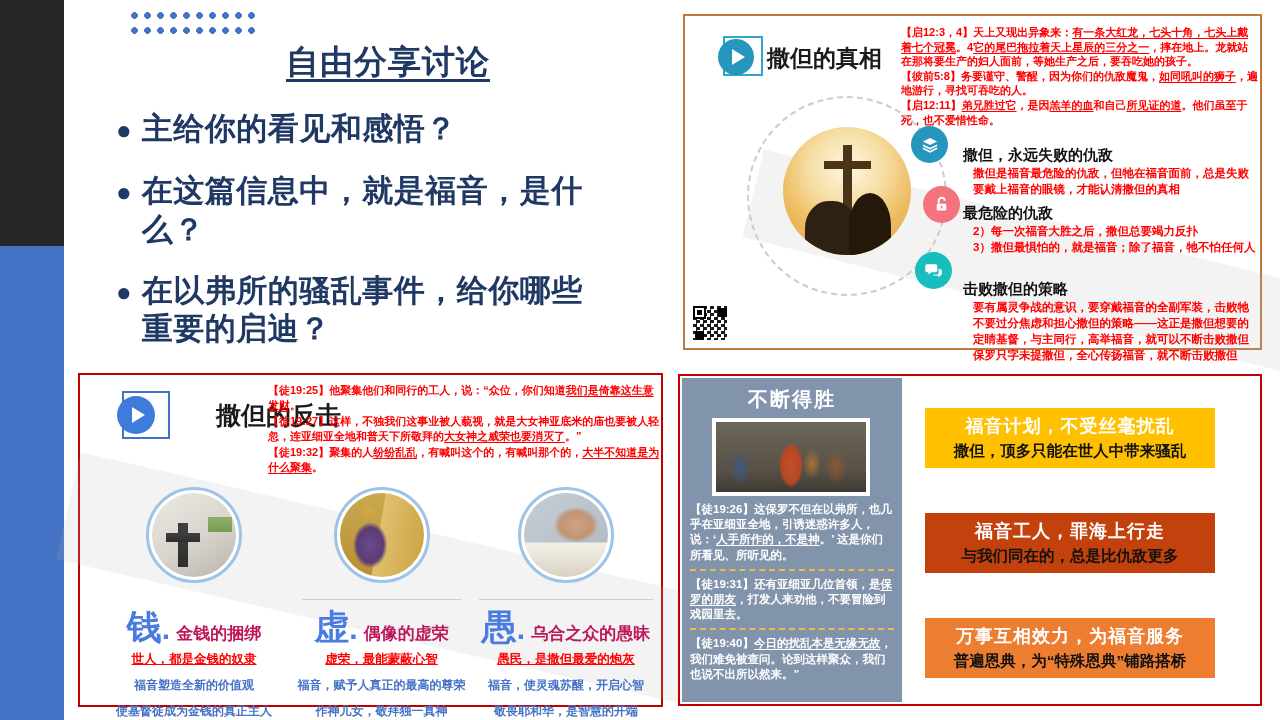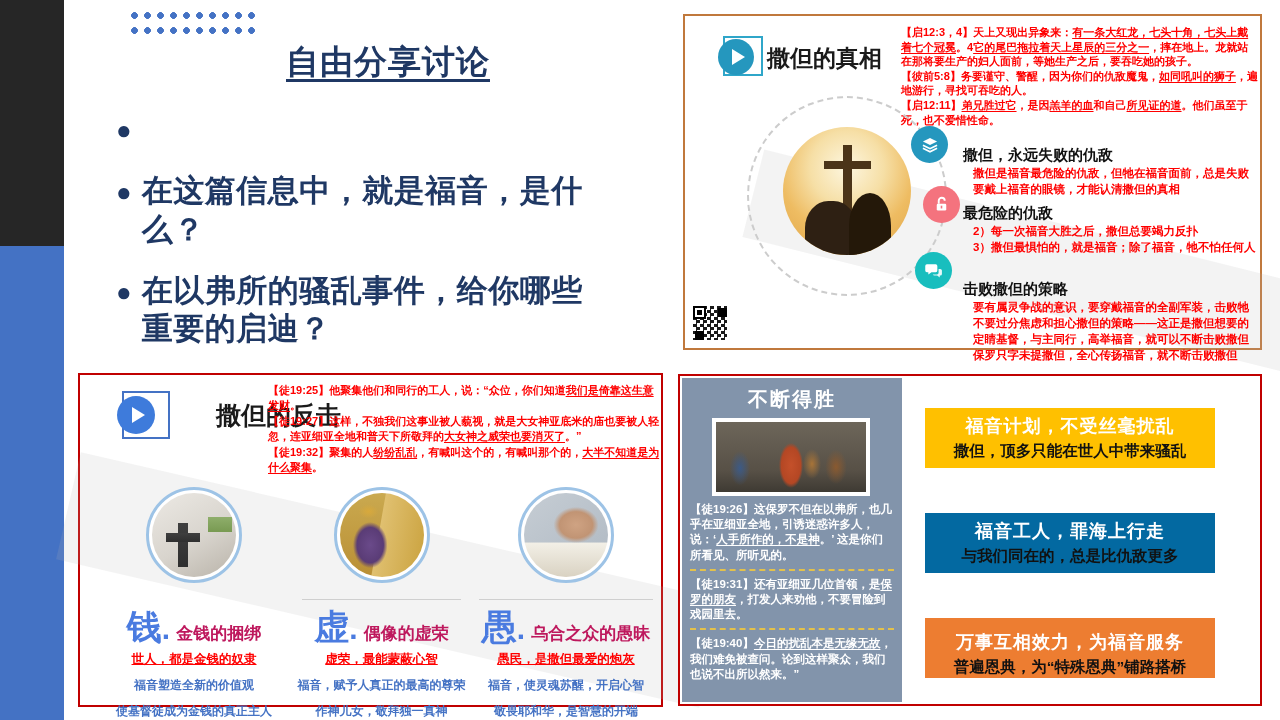--- a/index.html
+++ b/index.html
@@ -118,20 +118,21 @@
 <div class="slide">
 
   <div class="side-dark"></div>
   <div class="side-blue"></div>
   <div class="deco-dots"></div>
 
   <div class="main-title">自由分享讨论</div>
   <div class="bullets" id="bullets">
       <div class="bullet">
         <span class="bdot">●</span>
+        <span class="btext">主给你的看见和感悟？</span>
       </div>
       <div class="bullet">
         <span class="bdot">●</span>
         <span class="btext">在这篇信息中，就是福音，是什么？</span>
       </div>
       <div class="bullet">
         <span class="bdot">●</span>
         <span class="btext">在以弗所的骚乱事件，给你哪些重要的启迪？</span>
       </div>
     </div>
@@ -258,24 +259,24 @@
           <p><span>【徒19:31】还有亚细亚几位首领，是</span><u>保罗的朋友</u><span>，打发人来劝他，不要冒险到戏园里去。</span></p>
           <hr class="v-div">
           <p><span>【徒19:40】</span><u>今日的扰乱本是无缘无故</u><span>，我们难免被查问。论到这样聚众，我们也说不出所以然来。”</span></p>
         </div>
     </div>
     <div class="banners" id="victory-banners">
         <div class="banner" style="background: rgb(255, 192, 0);">
           <div class="b1">福音计划，不受丝毫扰乱</div>
           <div class="b2">撒但，顶多只能在世人中带来骚乱</div>
         </div>
-        <div class="banner" style="background: #0369a1;">
+        <div class="banner" style="background: #c2410c;">
           <div class="b1">福音工人，罪海上行走</div>
           <div class="b2">与我们同在的，总是比仇敌更多</div>
         </div>
-        <div class="banner" style="background: rgb(237, 125, 49); justify-content: flex-end;">
+        <div class="banner" style="background: rgb(237, 125, 49);">
           <div class="b1">万事互相效力，为福音服务</div>
           <div class="b2">普遍恩典，为“特殊恩典”铺路搭桥</div>
         </div>
       </div>
   </div>
 
 </div>
 
 </body></html>

